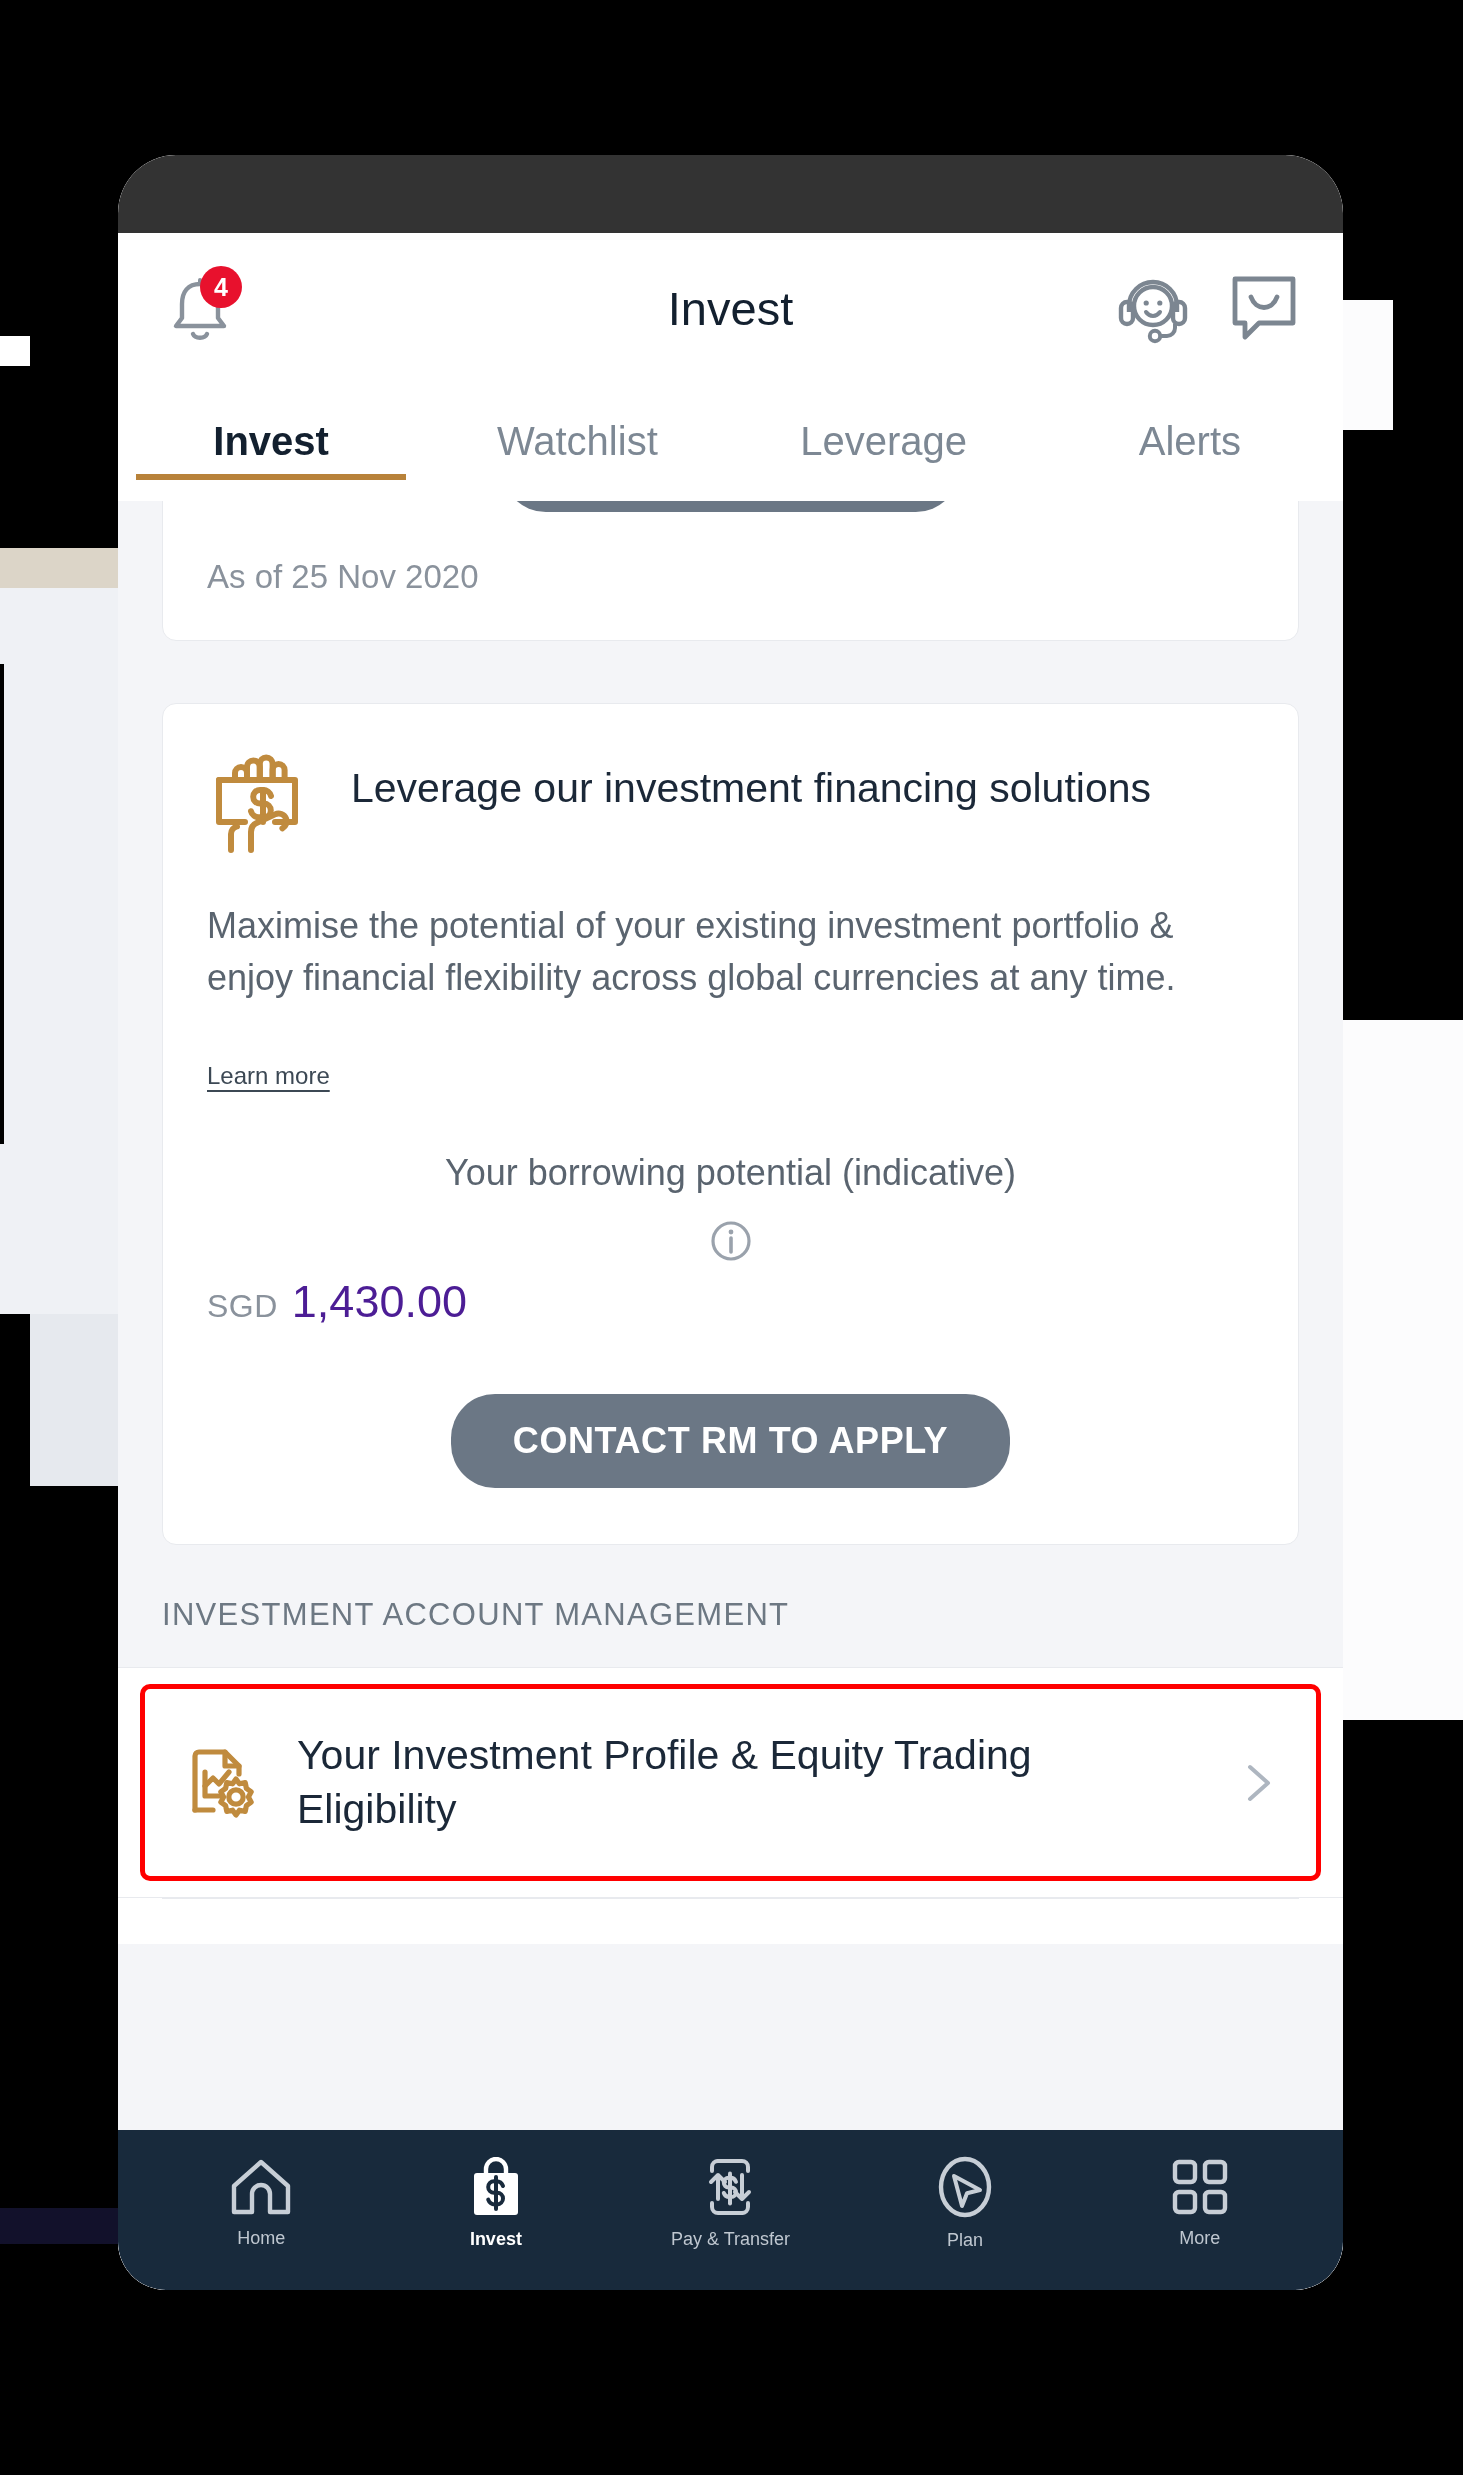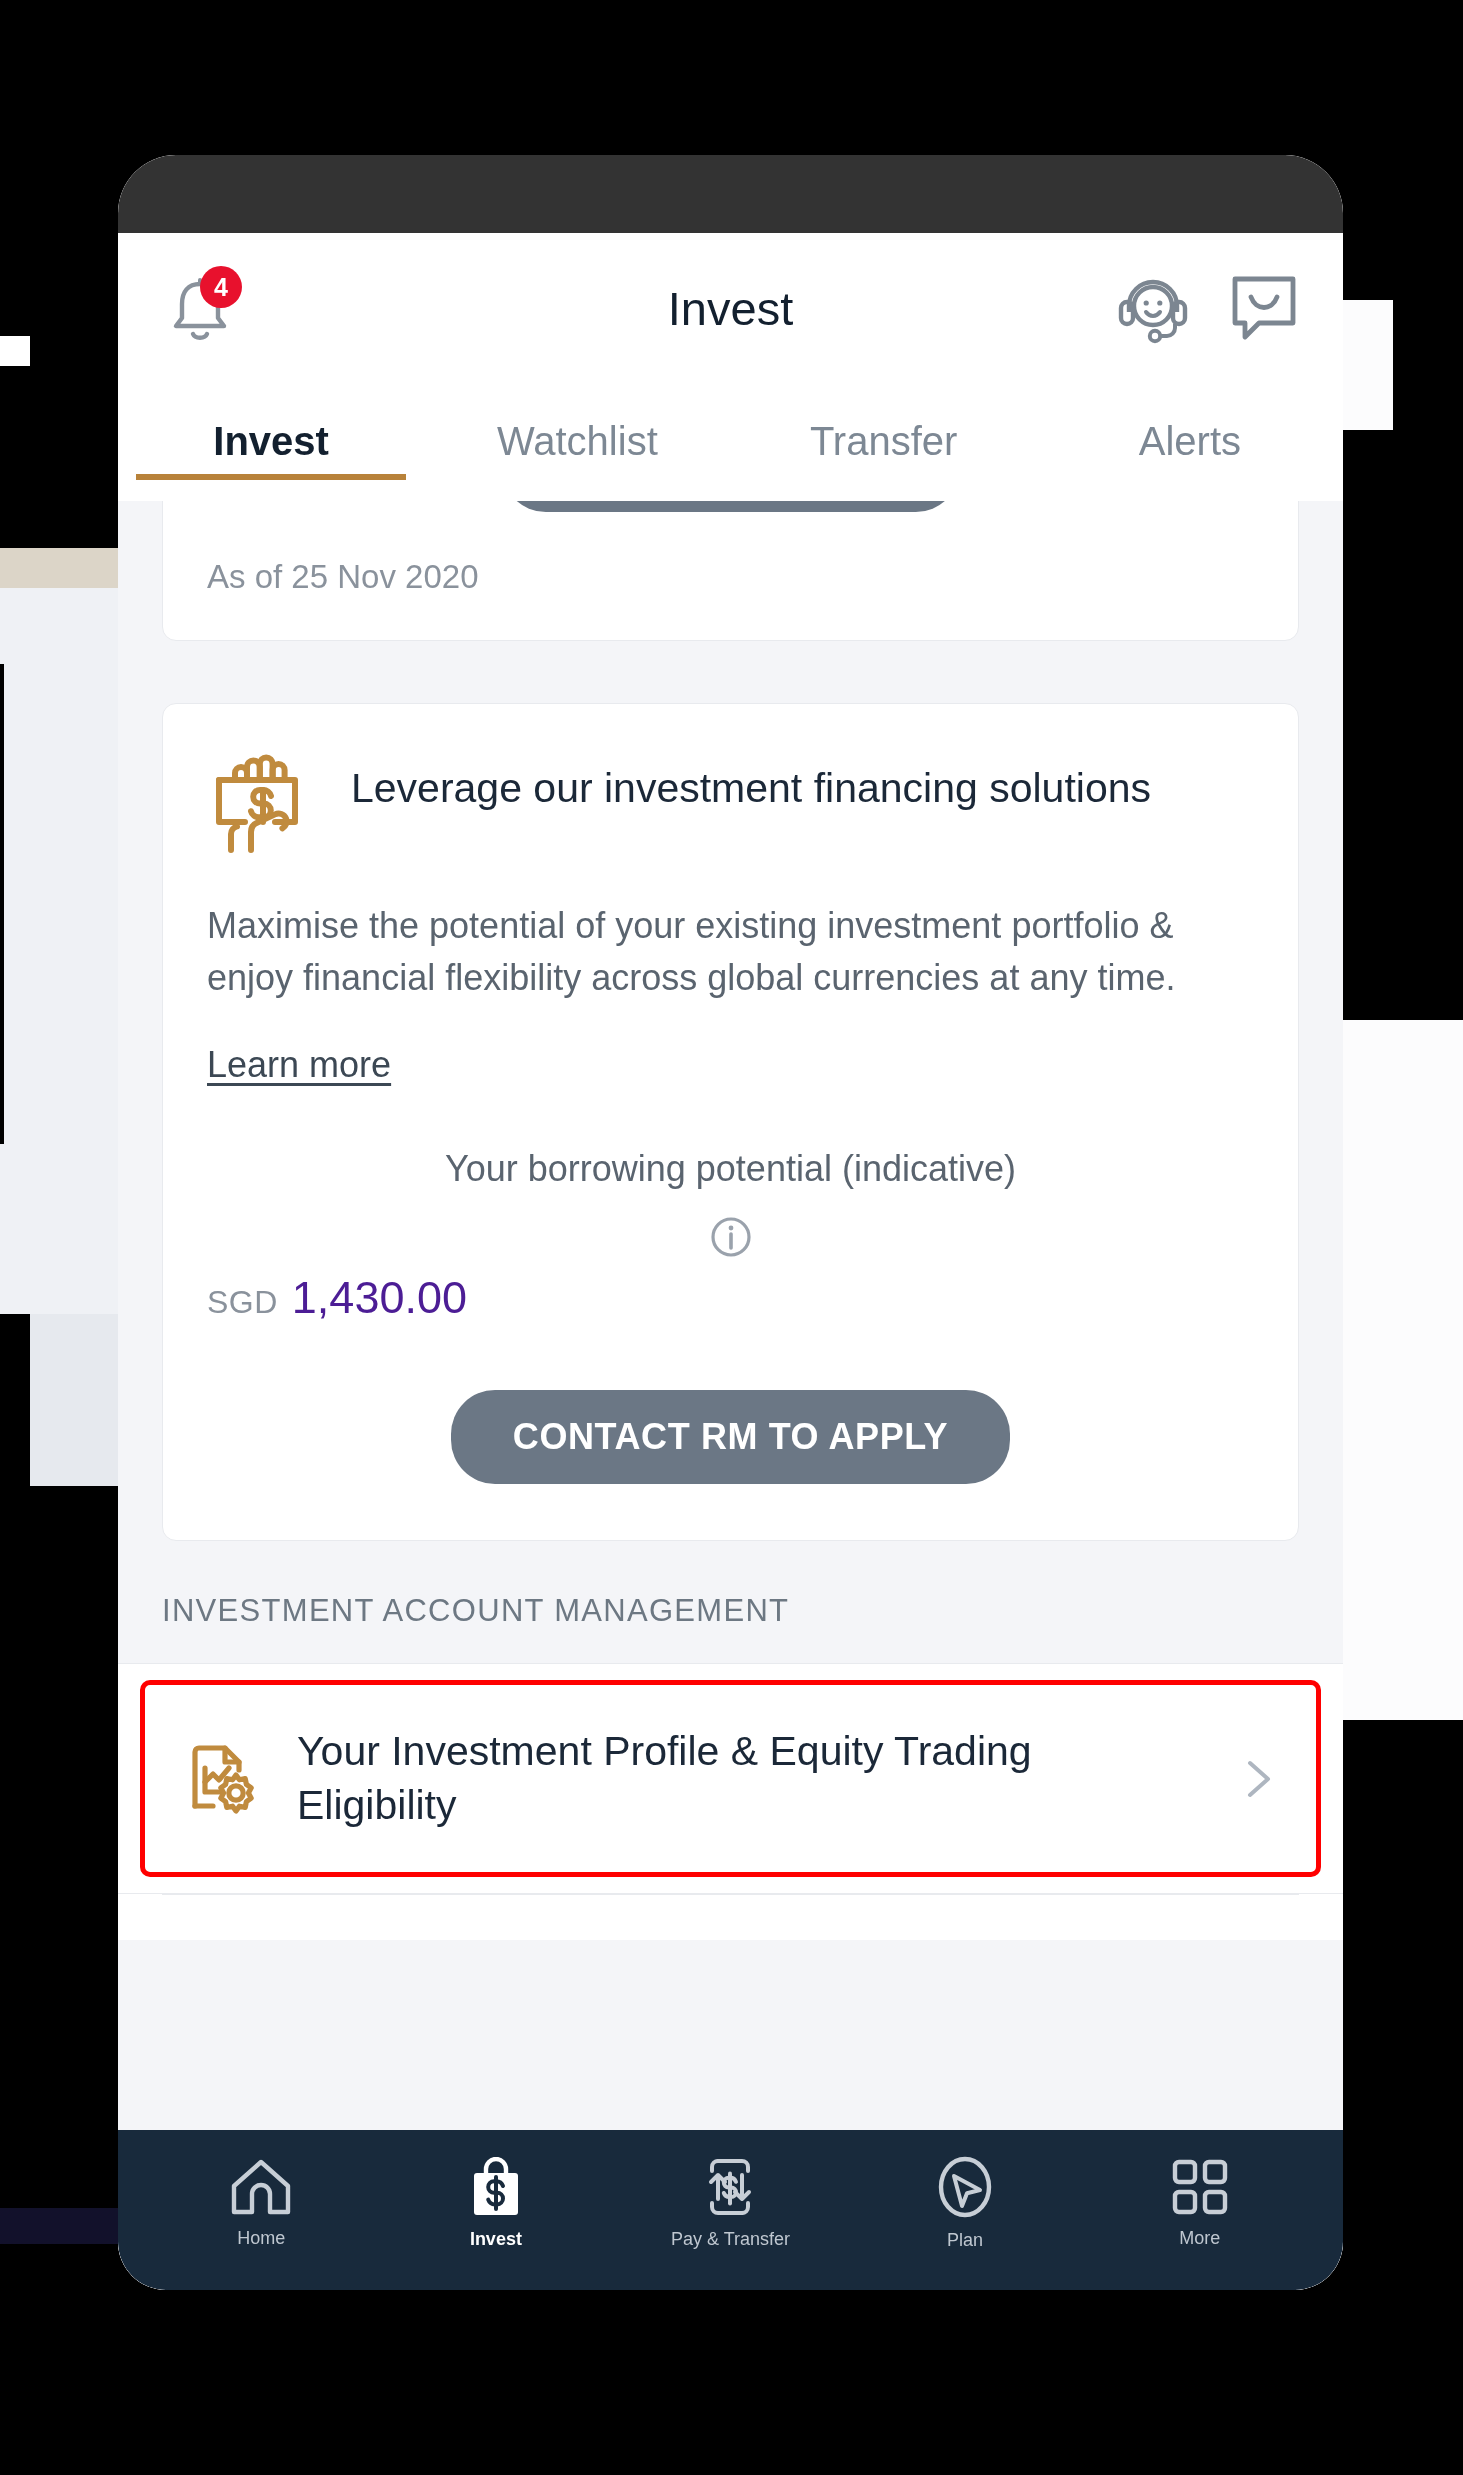--- a/index.html
+++ b/index.html
@@ -114,22 +114,22 @@
   #fin-head { display: flex; align-items: flex-start; gap: 34px; }
   #fin-title {
     font-size: 41px; line-height: 1.3; color: #1B2838; font-weight: 400;
     padding-top: 16px;
   }
   #fin-body {
     margin-top: 44px;
     font-size: 36px; line-height: 1.45; color: #5A646F;
   }
   #learn-more {
-    display: inline-block; margin-top: 40px;
-    font-size: 36px; color: #3C4854;
+    display: inline-block; margin-top: 58px;
+    font-size: 24px; color: #3C4854;
     text-decoration: underline; text-underline-offset: 6px;
   }
   #borrow-row {
     margin-top: 62px; display: flex; align-items: center; gap: 26px; flex-direction: column;
   }
   #borrow-label { font-size: 36px; color: #5A646F; }
   #borrow-amount { margin-top: 14px; display: flex; align-items: baseline; gap: 14px; }
   #borrow-ccy { font-size: 32px; color: #8A929C; letter-spacing: .5px; }
   #borrow-value { font-size: 45px; color: #4c1d95; font-weight: 400; }
   #rm-btn-wrap { text-align: center; margin-top: 66px; }
@@ -229,21 +229,21 @@
       <svg width="70" height="70" viewBox="0 0 35 35">
         <path d="M3 3 h29 v22 h-17 l-7 7 v-7 h-5 z" stroke="#7C8691" stroke-width="2.4" fill="none" stroke-linejoin="round"></path>
         <path d="M11 12 c2.5 7 10.5 7 13 0" stroke="#7C8691" stroke-width="2.4" fill="none" stroke-linecap="round"></path>
       </svg>
     </div>
   </div>
 
   <div id="tabs">
     <div class="tab active">Invest</div>
     <div class="tab">Watchlist</div>
-    <div class="tab">Transfer</div>
+    <div class="tab">Leverage</div>
     <div class="tab">Alerts</div>
   </div>
 
   <div id="scroll">
 
     <div id="balance-card" class="card">
       <button id="transfer-funds-btn">TRANSFER FUNDS</button>
       <div id="as-of">As of 25 Nov 2020</div>
     </div>
 

